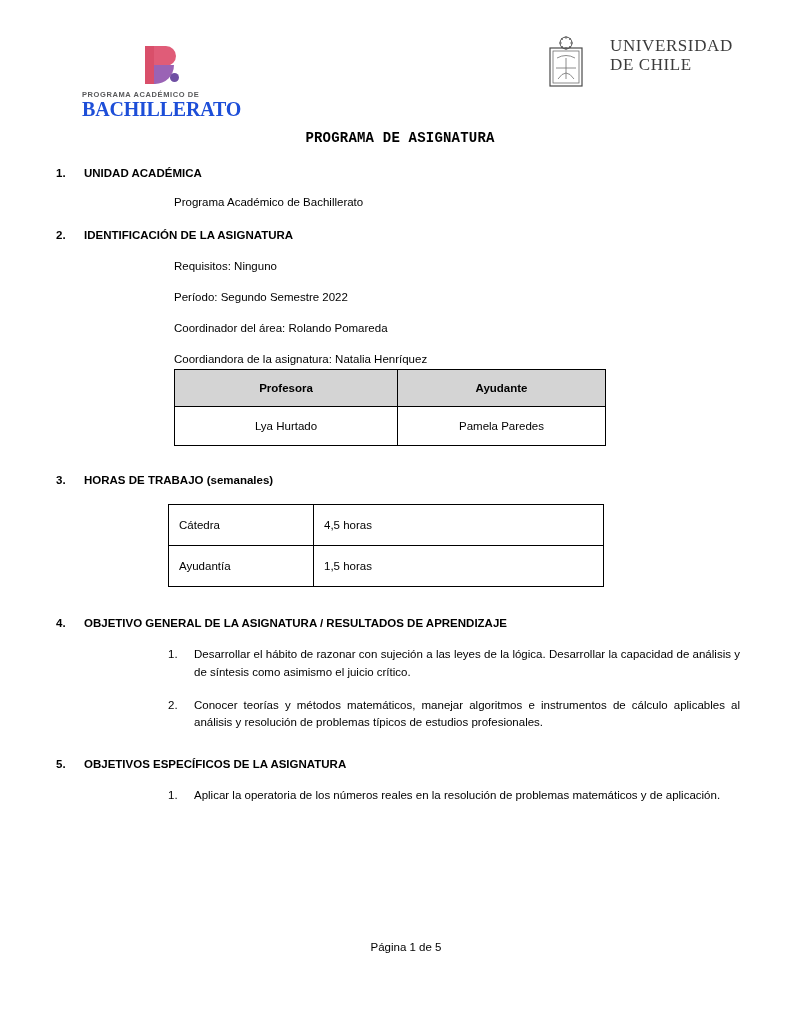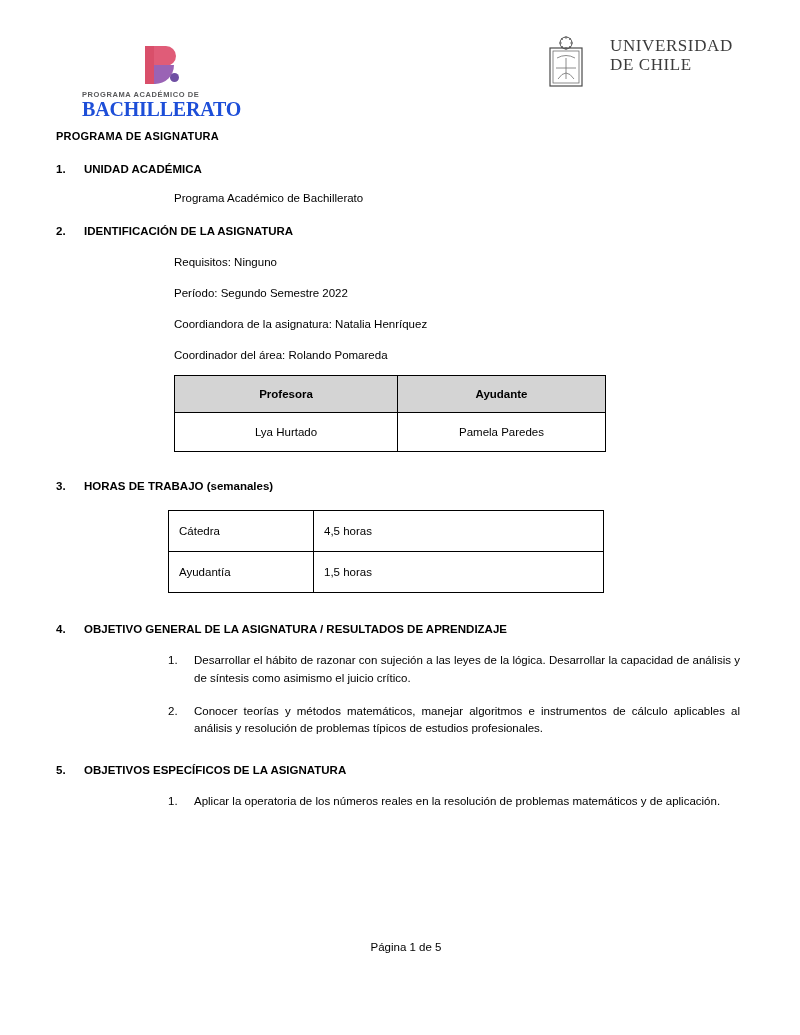--- a/index.html
+++ b/index.html
@@ -113,25 +113,26 @@
   .uch-text {
     line-height: 1.12;
     color: #3b3b3b;
     font-family: "Liberation Serif", serif;
   }
   .uch-text .u1 { font-size: 17px; letter-spacing: 0.6px; }
   .uch-text .u2 { font-size: 17px; letter-spacing: 0.6px; }
 
   
   .doc-title {
-    text-align: left;
-    font-size: 11px;
+    text-align: center;
+    font-size: 14px;
     font-weight: bold;
     margin-top: 28px;
     letter-spacing: 0.2px;
+    font-family: Liberation Mono, monospace;
   }
   .sec {
     margin-top: 21px;
     font-size: 11.5px;
     font-weight: bold;
     display: flex;
     gap: 14px;
   }
   .sec .num { width: 14px; text-align: left; }
   .indent {
@@ -147,21 +148,21 @@
     border-collapse: collapse;
     font-size: 11.5px;
   }
   table td, table th {
     border: 1px solid #000000;
     padding: 7px 10px;
     font-weight: normal;
   }
   .tbl-prof {
     margin-left: 118px;
-    margin-top: 14px;
+    margin-top: 4px;
     width: 432px;
   }
   .tbl-prof th {
     background: #d4d4d4;
     text-align: center;
     font-weight: bold;
     height: 22px;
   }
   .tbl-prof td {
     text-align: center;
@@ -260,22 +261,22 @@
   </div>
   <div class="indent first">Programa Académico de Bachillerato</div>
 
   <div class="sec">
     <span class="num">2.</span>
     <span>IDENTIFICACIÓN DE LA ASIGNATURA</span>
   </div>
 
   <div class="indent">Requisitos: Ninguno</div>
   <div class="indent">Período: Segundo Semestre 2022</div>
+  <div class="indent">Coordinador del área: Rolando Pomareda</div>
   <div class="indent">Coordiandora de la asignatura: Natalia Henríquez</div>
-  <div class="indent">Coordinador del área: Rolando Pomareda</div>
 
   <table class="tbl-prof">
     <tbody>
         <tr>
       <th>Profesora</th>
       <th>Ayudante</th>
     </tr>
     <tr>
       <td>Lya Hurtado</td>
       <td>Pamela Paredes</td>

